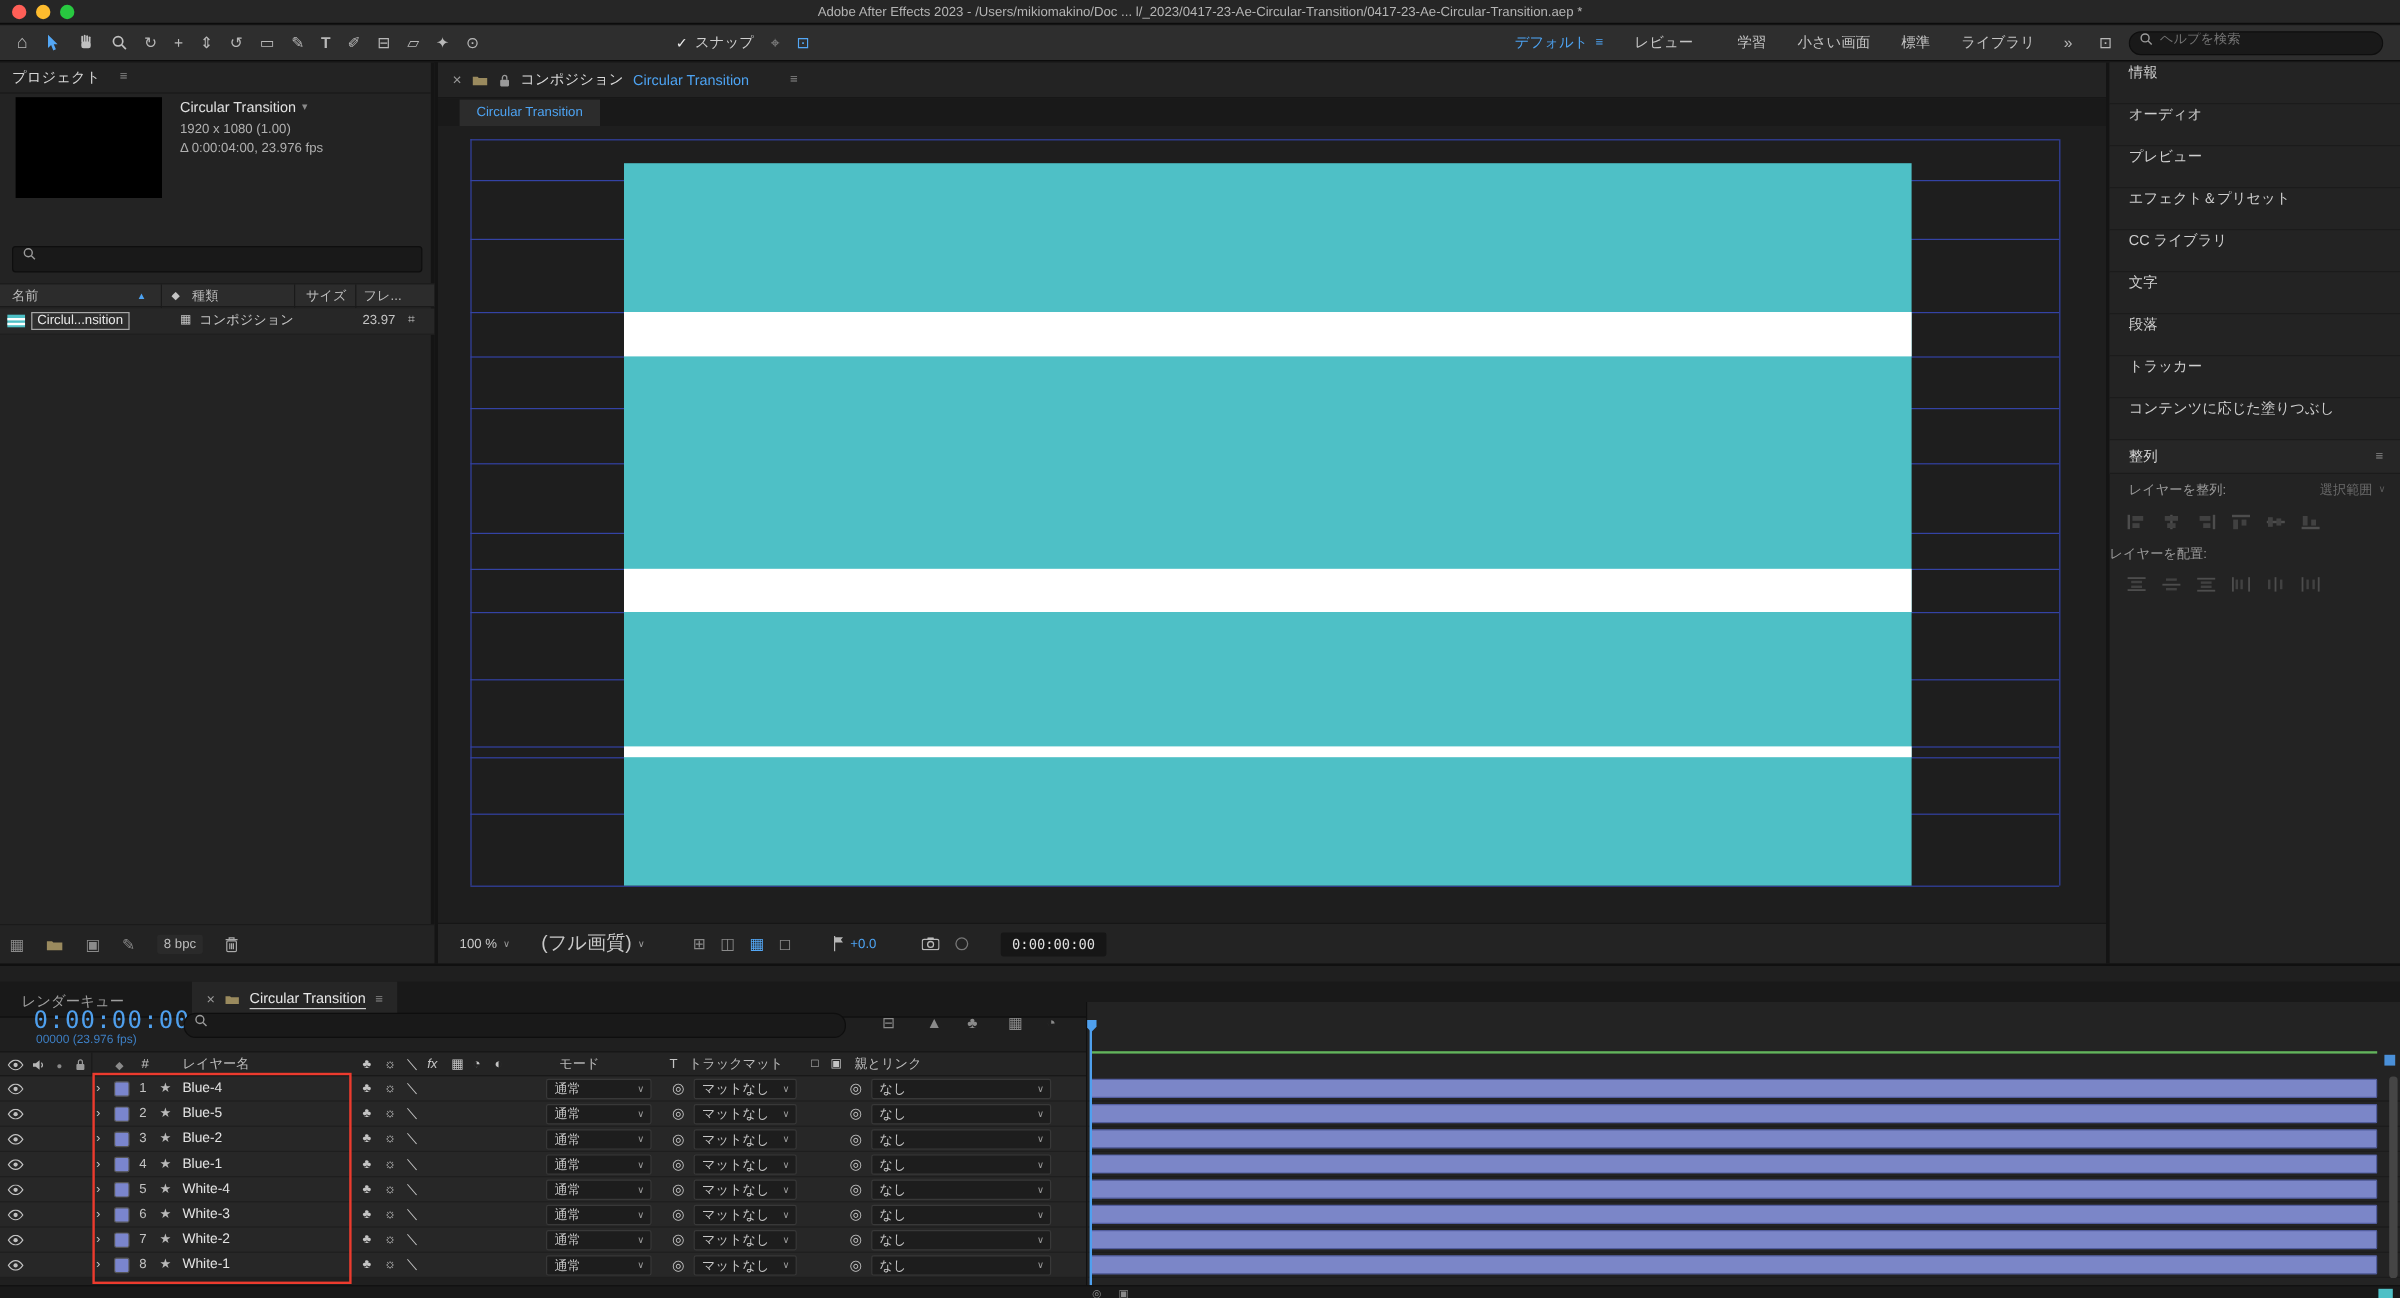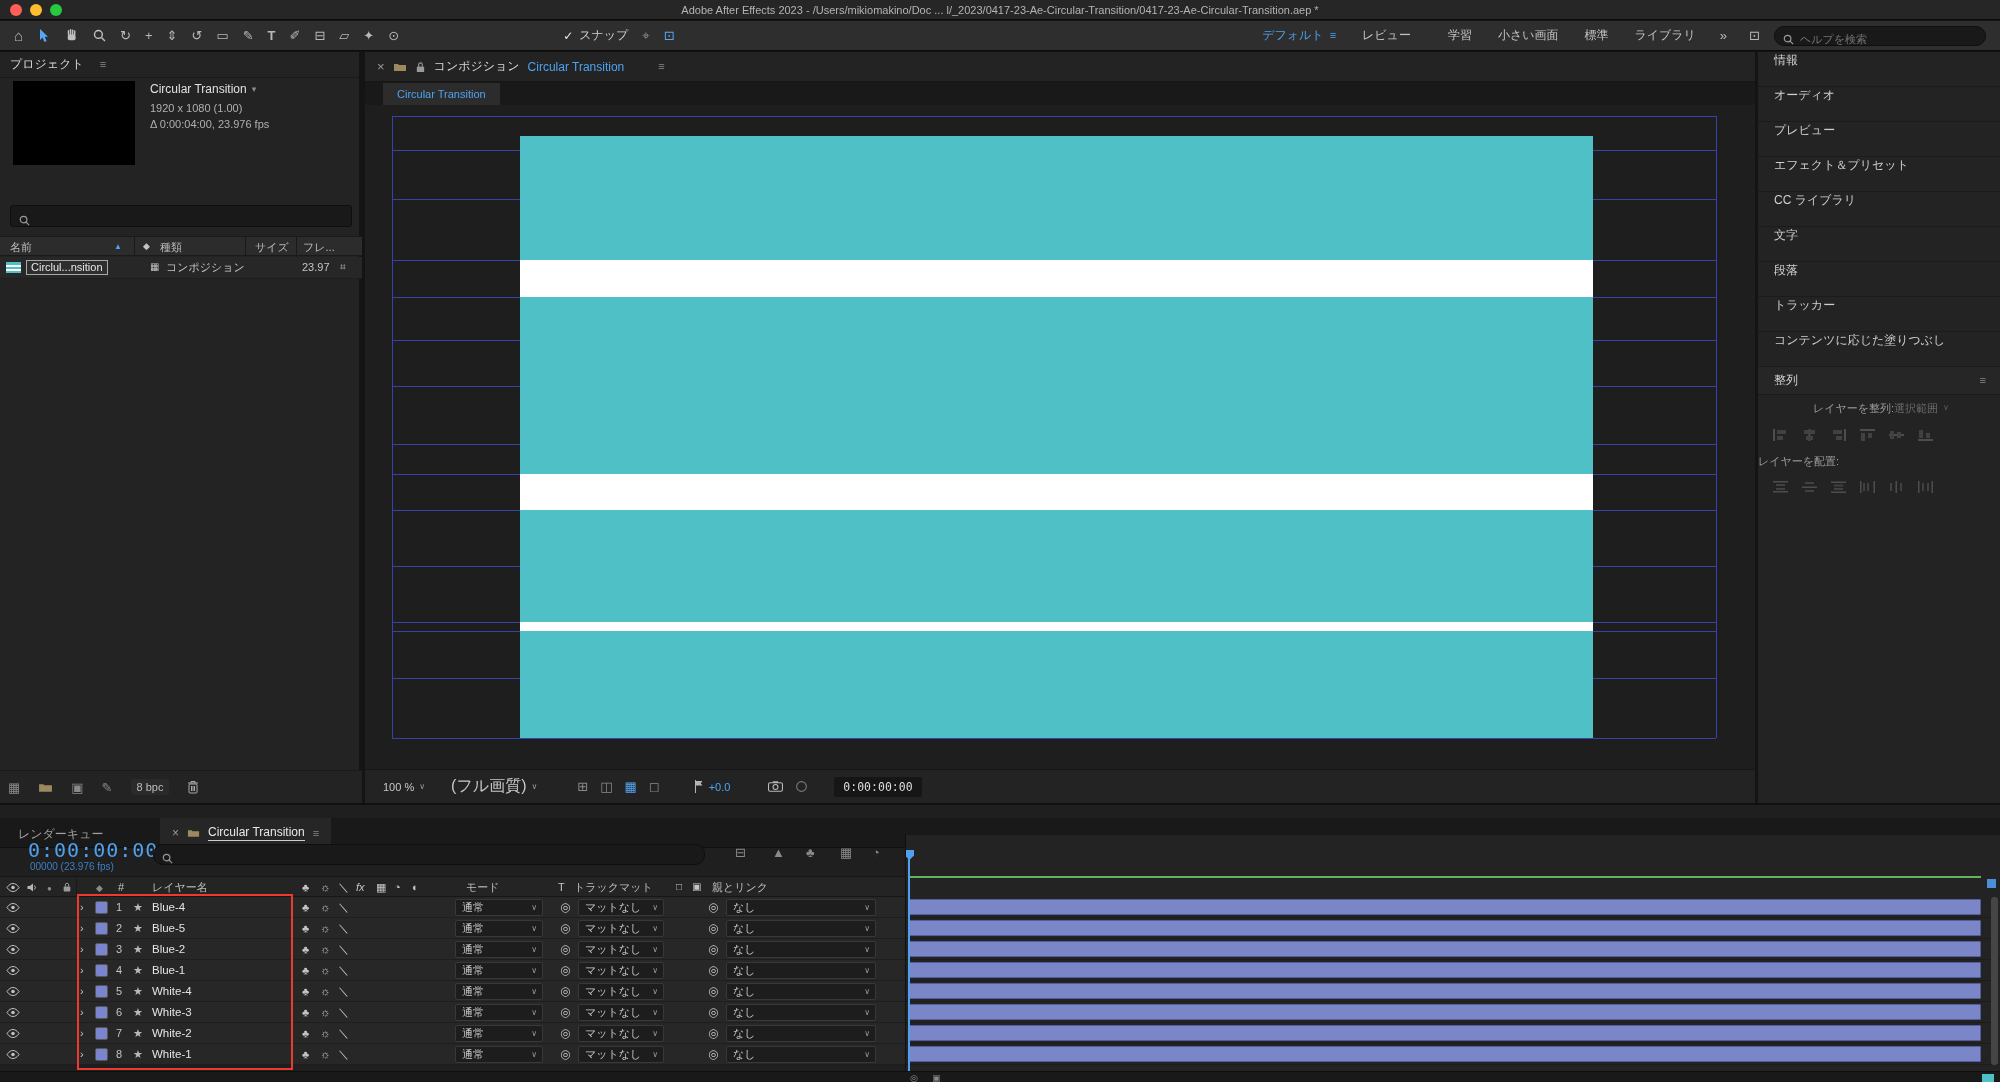--- a/index.html
+++ b/index.html
@@ -6,21 +6,21 @@
   html,body{width:2000px;height:1082px}
   body{background:#141414;font-family:"Liberation Sans","DejaVu Sans",sans-serif;color:#c8c8c8;font-size:12px;position:relative;overflow:hidden}
   .abs{position:absolute}
   .flex{display:flex;align-items:center}
   .ico{color:#b8b8b8;font-size:13px;line-height:1;display:inline-block}
   .dim{color:#8a8a8a}
   .blue{color:#4da3f2}
   .chev{color:#9a9a9a;font-size:8px;line-height:1}
   .tl{width:12px;height:12px;border-radius:50%;margin-left:8px;display:inline-block}
   .svgi{display:inline-flex;align-items:center;line-height:0}
-  .pill{background:#191919;border:1px solid #0e0e0e;border-radius:10px;display:flex;align-items:flex-end;padding:0 8px;gap:6px}
+  .pill{background:#191919;border:1px solid #0e0e0e;border-radius:10px;display:flex;align-items:flex-start;padding:0 8px;gap:6px}
   .drop{background:#1d1d1d;border:1px solid #383838;border-radius:2px;height:17px;display:flex;align-items:center;padding:0 5px 0 6px;font-size:11px;color:#c6c6c6}
   .drop .chev{margin-left:auto;padding-left:5px}
   .rp-item{height:35px;border-bottom:1px solid #1b1b1b;display:flex;padding-left:16px;font-size:12px;color:#cfcfcf;background:#232323}
   .tl-row{position:absolute;left:0;width:905px;height:21px;background:#272727;border-bottom:1px solid #1e1e1e}
   .track-row{position:absolute;left:0;width:1095px;height:21px;border-bottom:1px solid #1c1c1c}
   .track-bar{position:absolute;left:3px;top:2px;width:1072px;height:16px;background:#7b86c8;border:1px solid #535e9e;border-radius:1px}
   .rlabel{position:absolute;top:5px;font-size:10px;color:#b5b5b5;padding-left:4px}
   .rlabel::before{content:"";position:absolute;left:0;bottom:-6px;width:1px;height:7px;background:#6a6a6a}
   .wh{position:absolute;height:1px;background:#3443a5;left:27px;width:1324px;z-index:1}
   .wv{position:absolute;width:1px;background:#3443a5;top:11px;height:622px;z-index:1}
@@ -279,21 +279,21 @@
   <div class="rp-item">
       <span>トラッカー</span>
     </div>
   <div class="rp-item">
       <span>コンテンツに応じた塗りつぶし</span>
     </div>
   <div class="flex" style="height:28px;padding:0 14px 0 16px;background:#262626;border-bottom:1px solid #1b1b1b;justify-content:space-between">
     <span style="font-size:12px;color:#d6d6d6">整列</span>
     <span class="ico dim" style="font-size:11px">≡</span>
   </div>
-  <div class="flex" style="height:26px;padding:0 12px 0 16px;justify-content:center">
+  <div class="flex" style="height:26px;padding:0 12px 0 16px;justify-content:space-between">
     <span style="font-size:11px;color:#9a9a9a">レイヤーを整列:</span>
     <span class="flex" style="gap:5px">
       <span style="font-size:11px;color:#6a6a6a">選択範囲</span>
       <span class="chev" style="color:#5a5a5a">∨</span>
     </span>
   </div>
   <div class="flex" style="height:28px;padding-left:14px;gap:12px">
     <span class="alico">
         <svg width="17" height="14">
           <rect x="1" y="1" width="2" height="12" fill="#6a6a6a"></rect>

